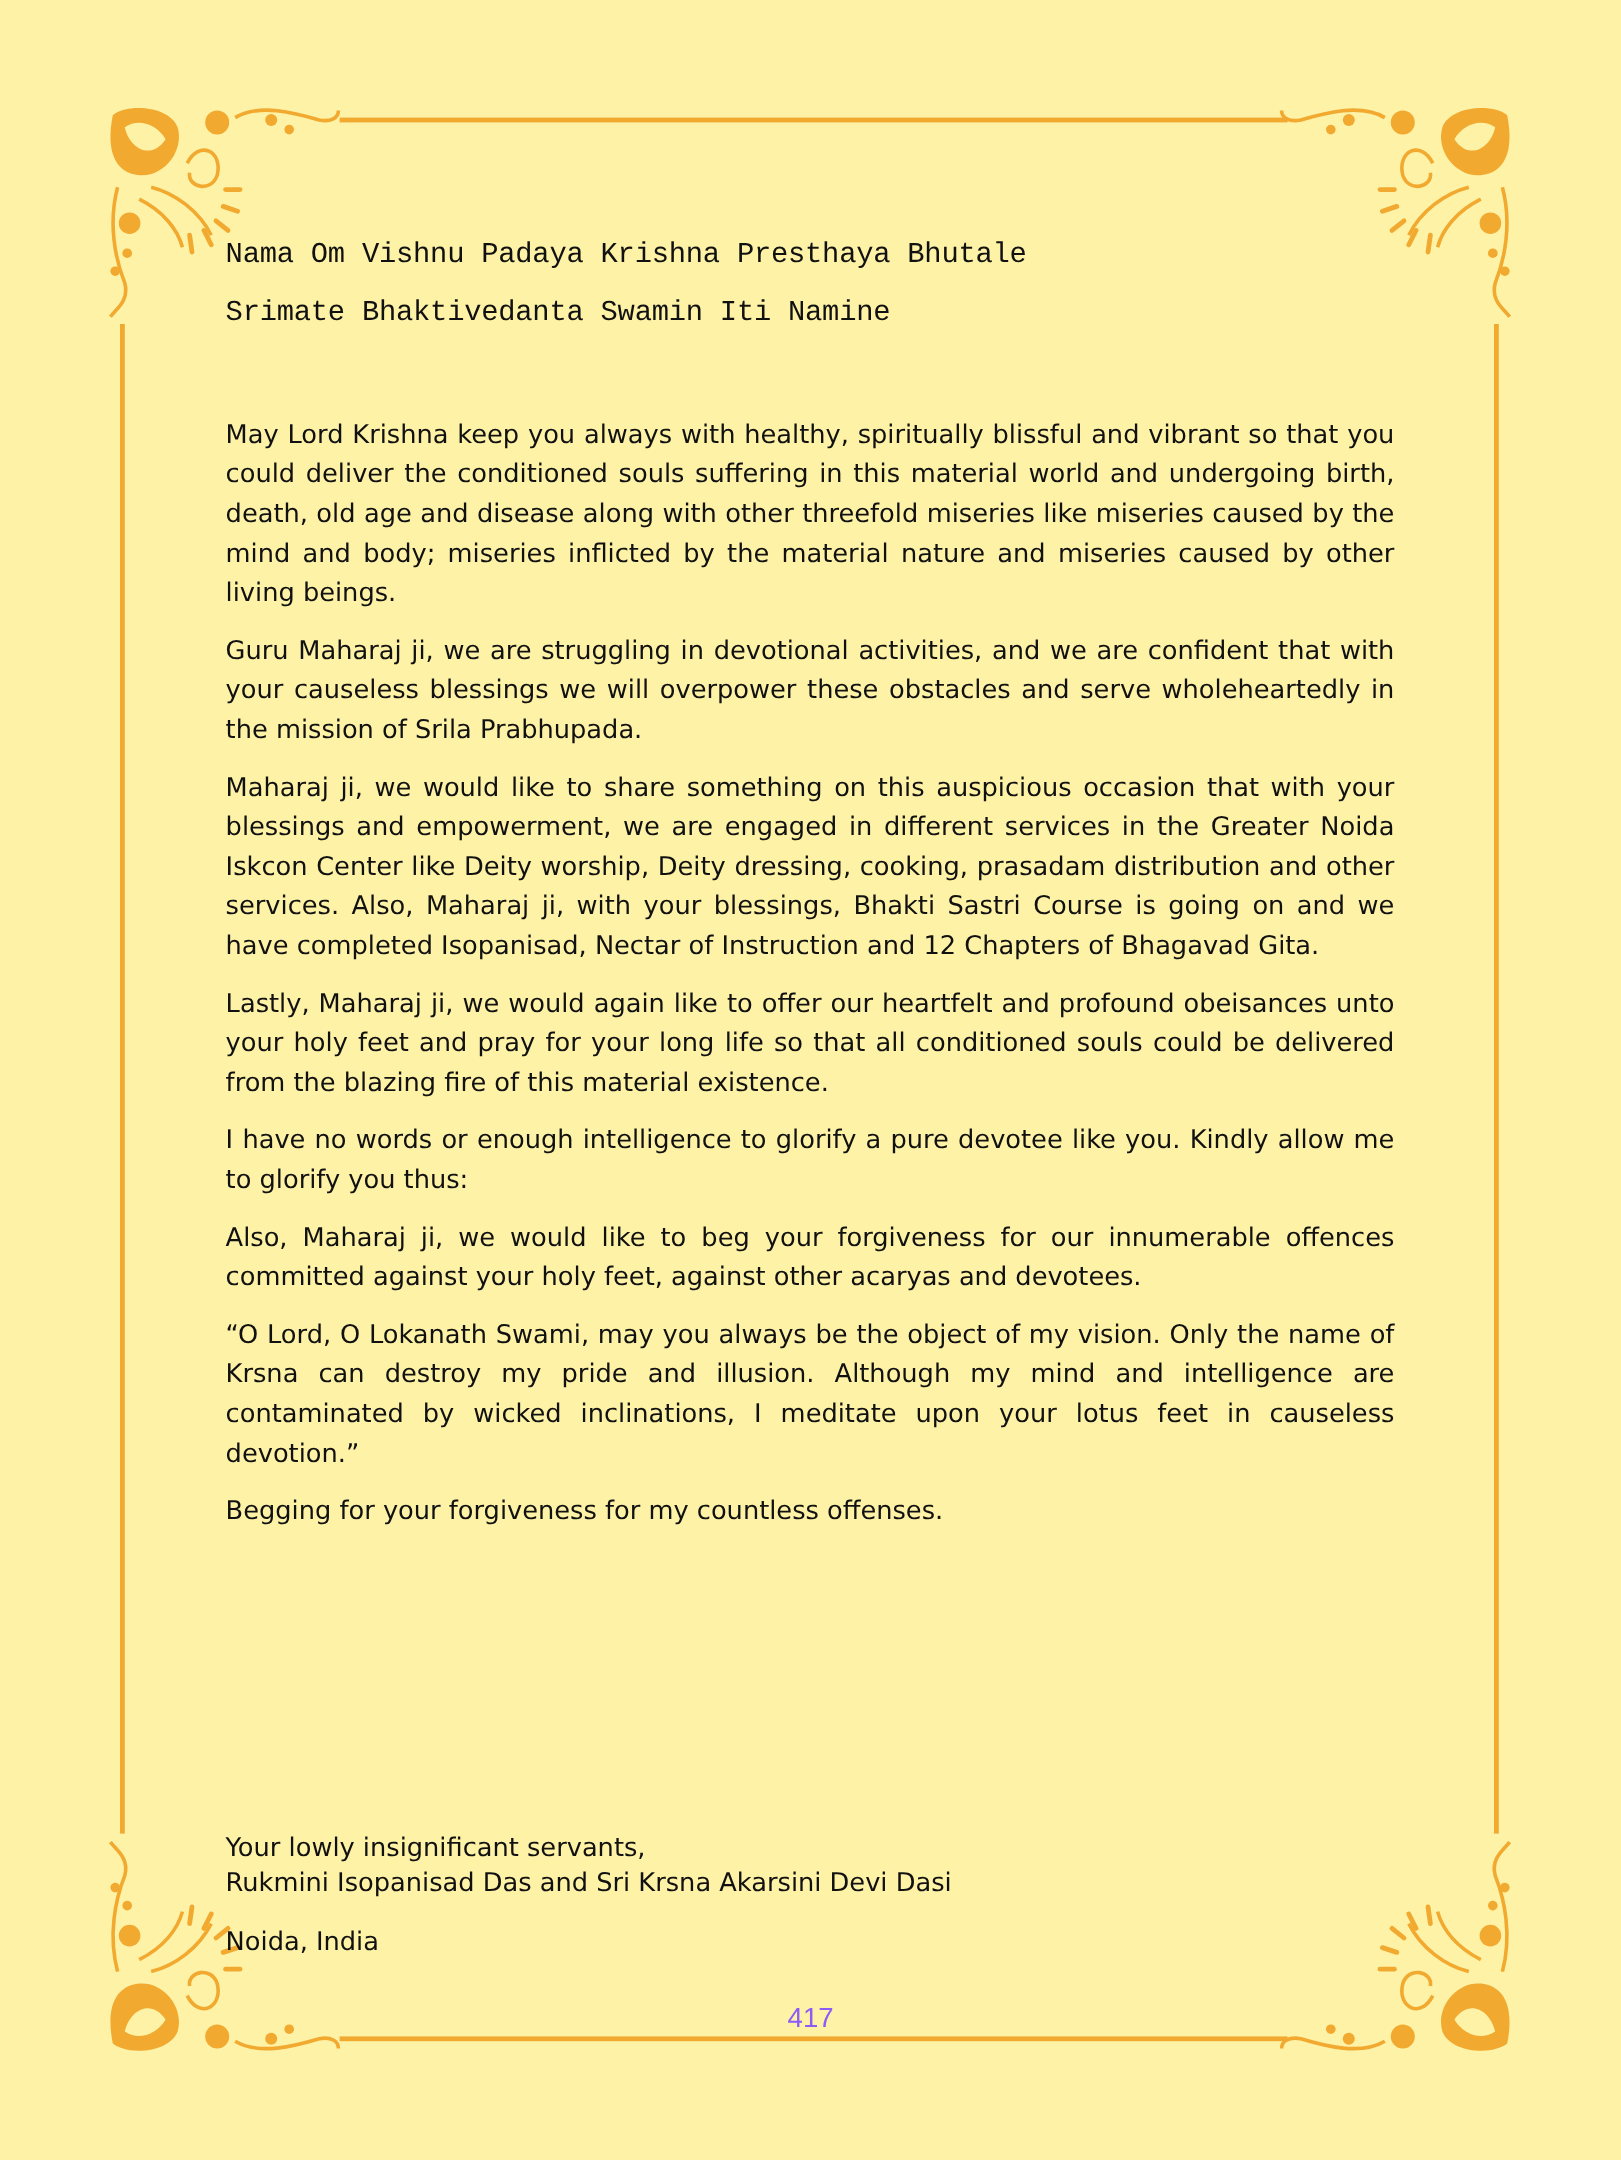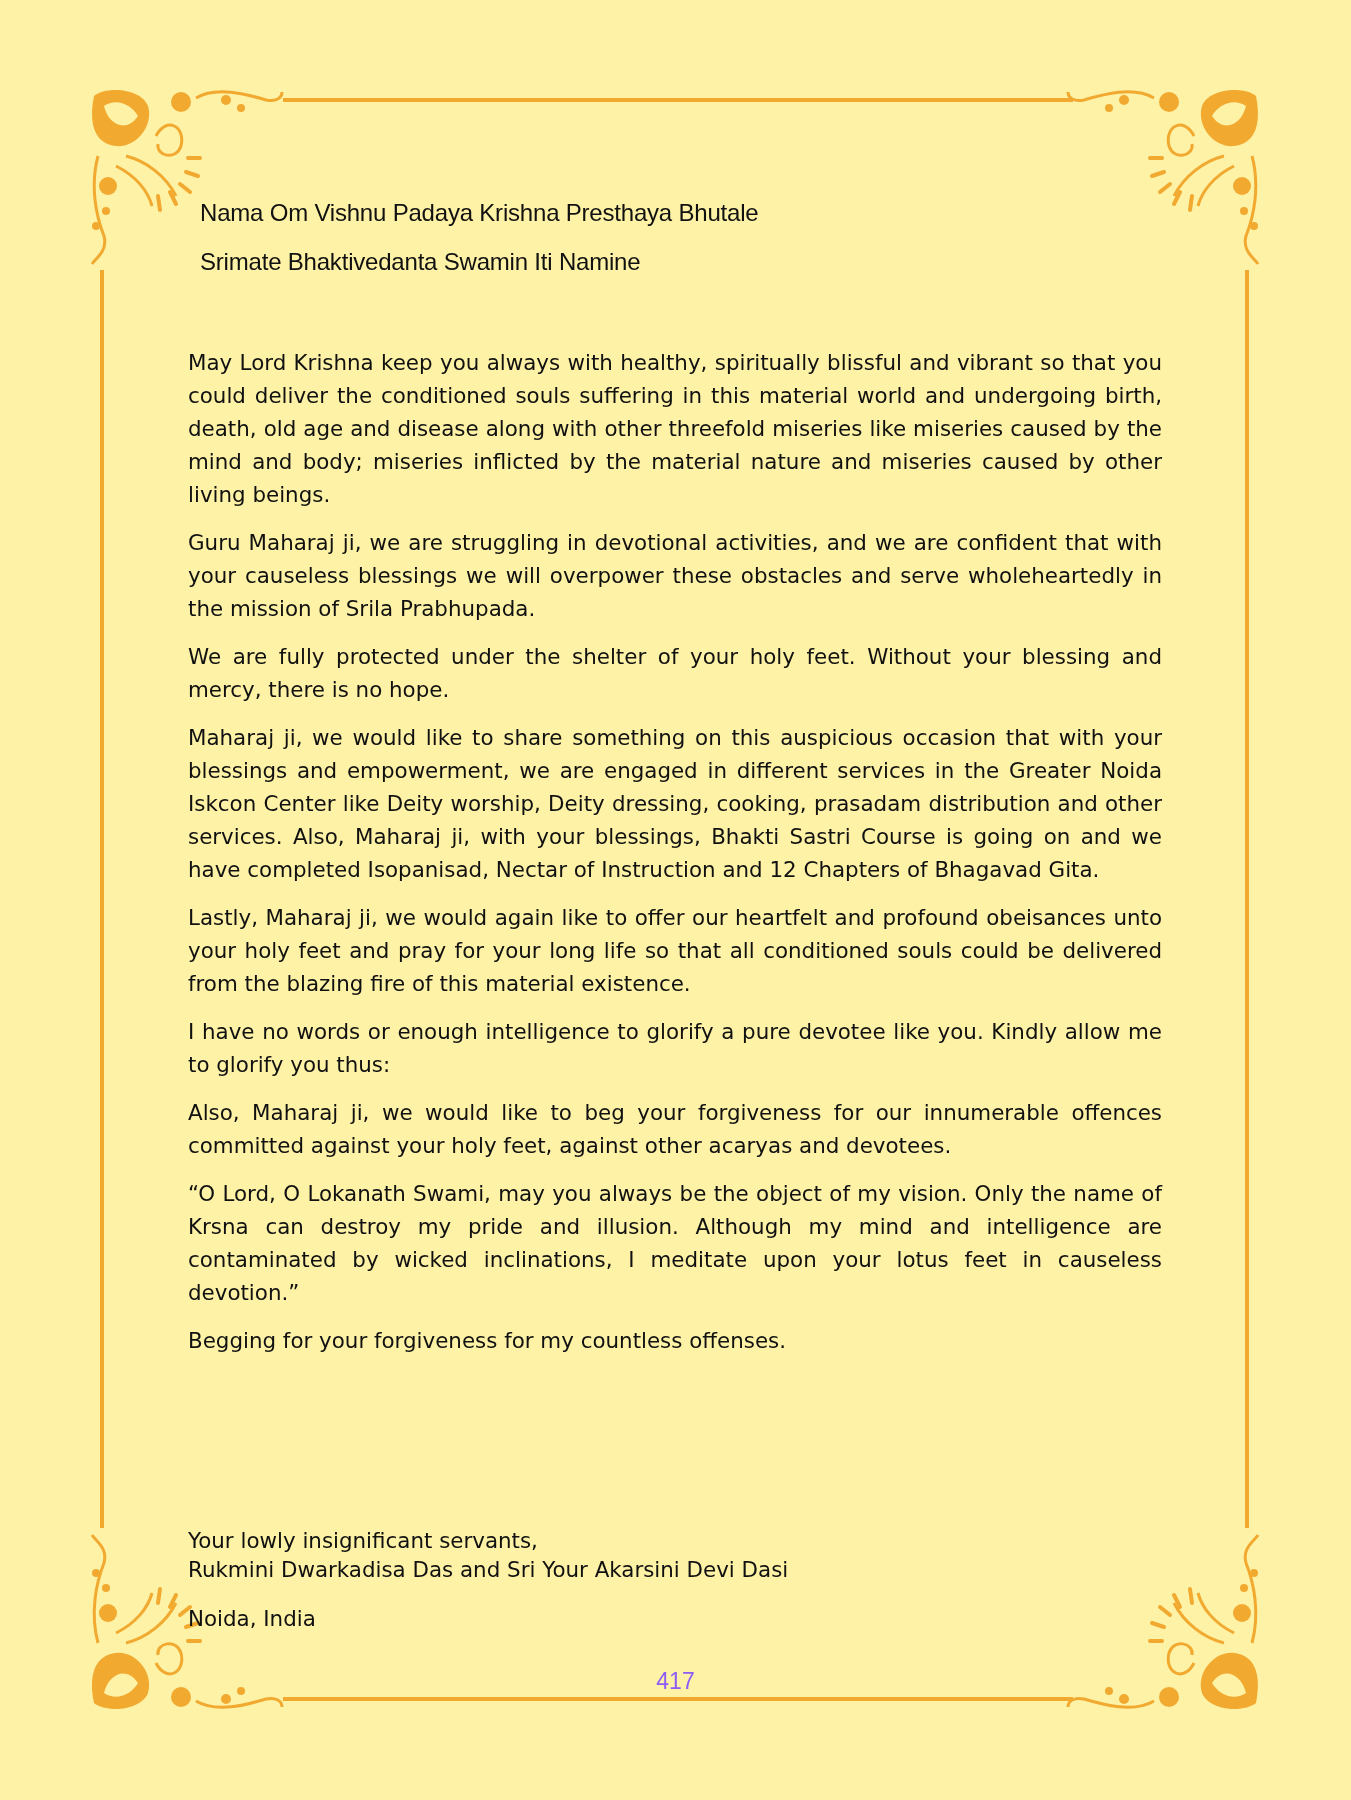--- a/index.html
+++ b/index.html
@@ -1,20 +1,20 @@
 <!DOCTYPE html>
 <html><head>
 <meta charset="utf-8">
 <style>
   html, body { margin:0; padding:0; }
   body { width:1351px; height:1800px; background:#FEF2A6; position:relative; overflow:hidden; font-family:"DejaVu Sans", sans-serif; color:#111; }
   .line { position:absolute; background:#F1A930; }
   .corner { position:absolute; width:200px; height:185px; }
   .corner svg { width:100%; height:100%; }
-  .hdr { position:absolute; left:188px; font-family:Liberation Sans, sans-serif; font-size:24px; color:#111; letter-spacing:-0.2px;margin-left:12px; }
+  .hdr { position:absolute; left:188px; font-family:Liberation Mono, monospace; font-size:24px; color:#111; letter-spacing:-0.2px; }
   #body { position:absolute; left:188px; top:346px; width:974px; font-size:21.4px; line-height:33px; text-align:justify; }
   #body p { margin:0 0 15px 0; }
   .sig { position:absolute; left:188px; font-size:21.4px; }
   #pagenum { position:absolute; left:0; width:1351px; text-align:center; top:1668px; font-family:"Liberation Sans", sans-serif; font-size:23px; color:#8b5cf6; }
 </style>
 </head>
 <body>
 
 <div class="line" style="left:283px; top:98px; width:790px; height:4px;"></div>
 <div class="line" style="left:283px; top:1697px; width:790px; height:4px;"></div>
@@ -121,26 +121,25 @@
       <circle cx="20" cy="125" r="4"></circle>
   </svg>
 </div>
 
 <div class="hdr" style="top:199px;">Nama Om Vishnu Padaya Krishna Presthaya Bhutale</div>
 <div class="hdr" style="top:248px;">Srimate Bhaktivedanta Swamin Iti Namine</div>
 
 <div id="body">
   <p>May Lord Krishna keep you always with healthy, spiritually blissful and vibrant so that you could deliver the conditioned souls suffering in this material world and undergoing birth, death, old age and disease along with other threefold miseries like miseries caused by the mind and body; miseries inflicted by the material nature and miseries caused by other living beings.</p>
   <p>Guru Maharaj ji, we are struggling in devotional activities, and we are confident that with your causeless blessings we will overpower these obstacles and serve wholeheartedly in the mission of Srila Prabhupada.</p>
-  <p>We are fully protected under the shelter of your holy feet. Without your blessing and mercy, there is no hope.</p>
   <p>Maharaj ji, we would like to share something on this auspicious occasion that with your blessings and empowerment, we are engaged in different services in the Greater Noida Iskcon Center like Deity worship, Deity dressing, cooking, prasadam distribution and other services. Also, Maharaj ji, with your blessings, Bhakti Sastri Course is going on and we have completed Isopanisad, Nectar of Instruction and 12 Chapters of Bhagavad Gita.</p>
   <p>Lastly, Maharaj ji, we would again like to offer our heartfelt and profound obeisances unto your holy feet and pray for your long life so that all conditioned souls could be delivered from the blazing fire of this material existence.</p>
   <p>I have no words or enough intelligence to glorify a pure devotee like you. Kindly allow me to glorify you thus:</p>
   <p>Also, Maharaj ji, we would like to beg your forgiveness for our innumerable offences committed against your holy feet, against other acaryas and devotees.</p>
   <p>“O Lord, O Lokanath Swami, may you always be the object of my vision. Only the name of Krsna can destroy my pride and illusion. Although my mind and intelligence are contaminated by wicked inclinations, I meditate upon your lotus feet in causeless devotion.”</p>
   <p>Begging for your forgiveness for my countless offenses.</p>
 </div>
 
 <div class="sig" style="top:1508px;margin-top:20px;">Your lowly insignificant servants,</div>
-<div class="sig" style="top:1557px;">Rukmini Dwarkadisa Das and Sri Your Akarsini Devi Dasi</div>
+<div class="sig" style="top:1557px;">Rukmini Isopanisad Das and Sri Krsna Akarsini Devi Dasi</div>
 <div class="sig" style="top:1606px;">Noida, India</div>
 
 <div id="pagenum">417</div>
 
 </body></html>

